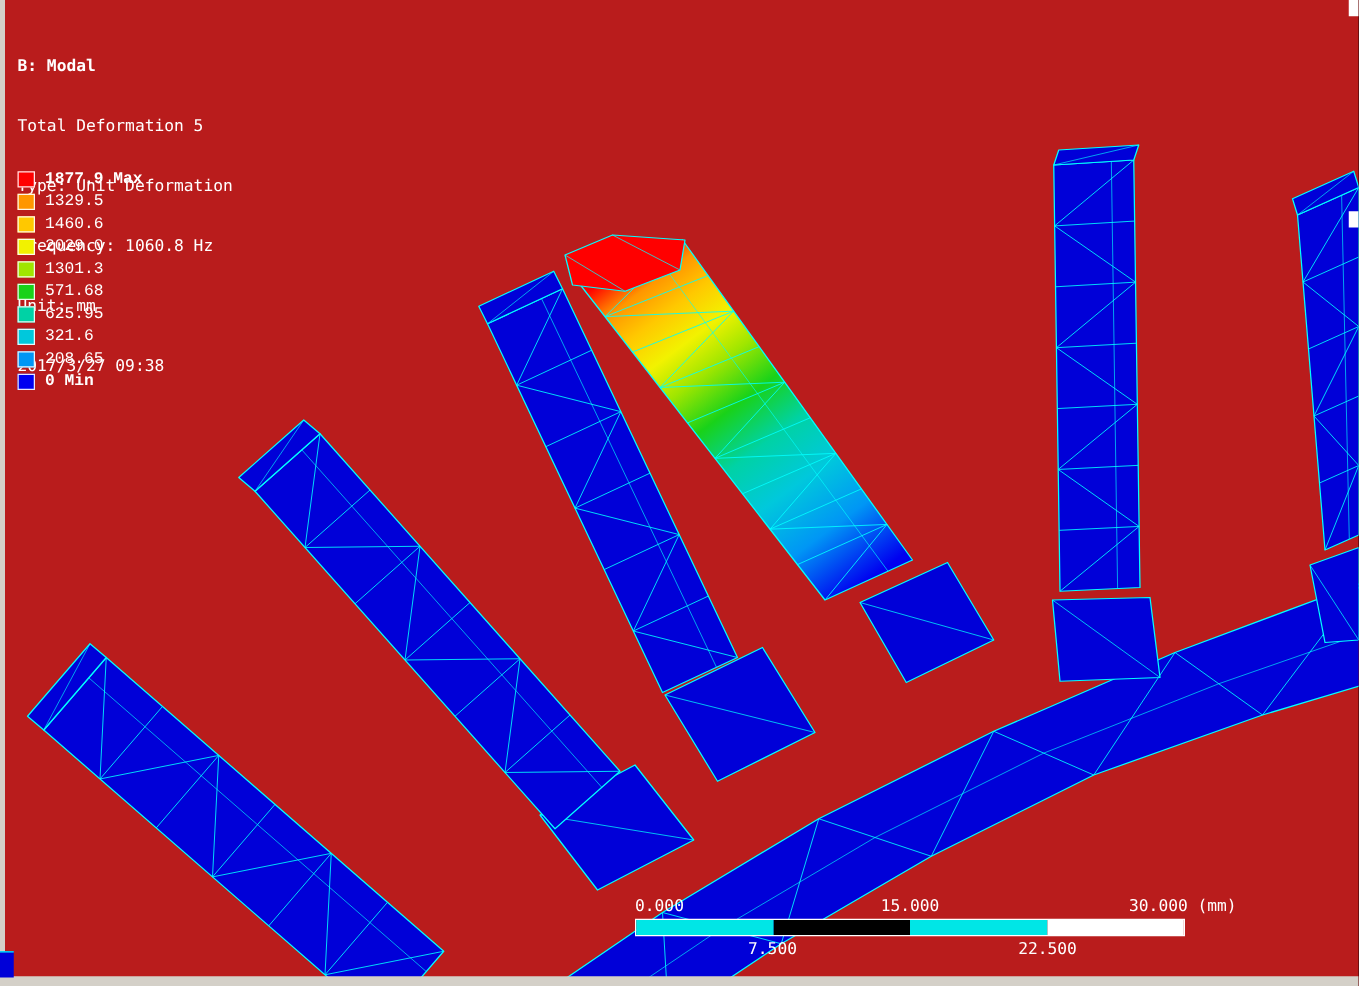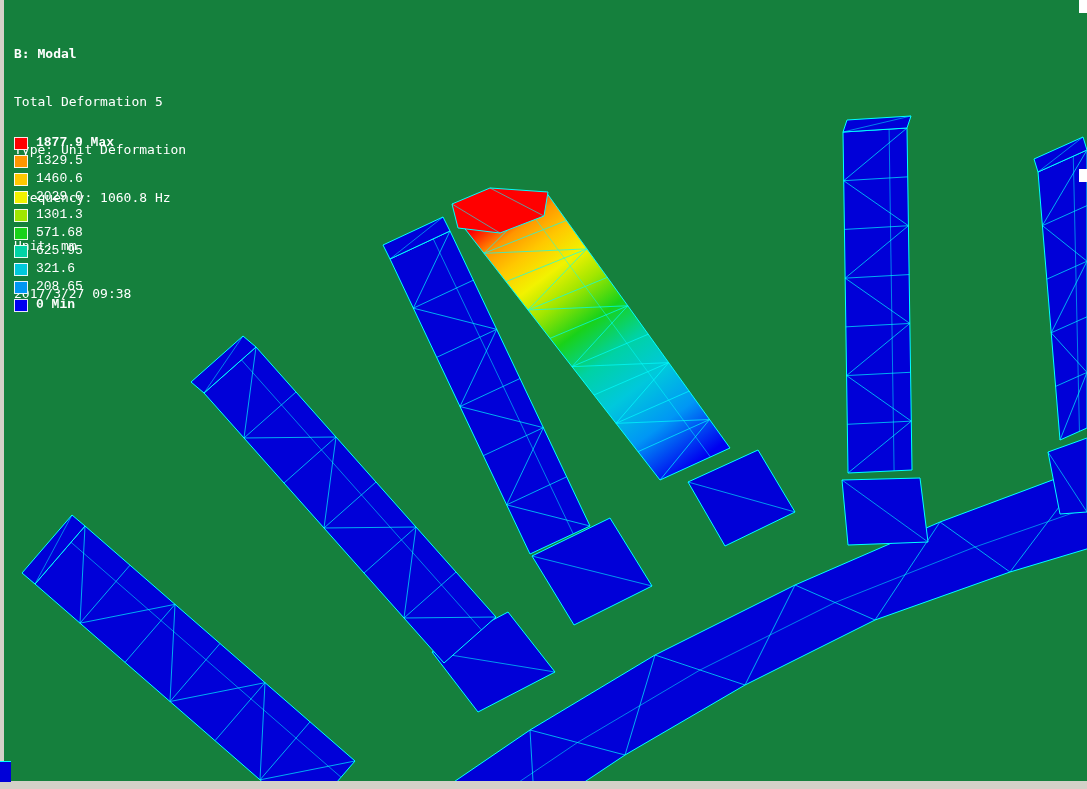--- a/index.html
+++ b/index.html
@@ -1,16 +1,16 @@
 <!DOCTYPE html>
 <html><head>
 <meta charset="utf-8">
 <style>
   html,body{margin:0;padding:0;background:#000;}
-  #stage{position:relative;width:1087px;height:789px;background:#15803d;overflow:hidden;
+  #stage{position:relative;width:1087px;height:789px;background:#b91c1c;overflow:hidden;
          font-family:"DejaVu Sans Mono", monospace;}
   #model-svg{position:absolute;left:0;top:0;z-index:1;}
   
   .chrome-left{position:absolute;left:0;top:0;width:4px;height:789px;background:#d4d0c8;z-index:6;}
   .chrome-bottom{position:absolute;left:0;bottom:0;width:1087px;height:8px;background:#d4d0c8;z-index:6;}
   .corner-blue{position:absolute;left:0;top:761px;width:11px;height:20px;background:#0000d8;border-top:1px solid #00ffff;z-index:7;}
   .mark-a{position:absolute;right:0;top:0;width:8px;height:13px;background:#fff;z-index:7;}
   .mark-b{position:absolute;right:0;top:169px;width:8px;height:13px;background:#fff;z-index:7;}
   
   .header{position:absolute;left:14px;top:14px;z-index:4;color:#fff;font-size:13px;line-height:16px;white-space:pre;}
@@ -224,20 +224,37 @@
     <div class="legend-row">
       <span class="swatch" style="background-color: rgb(0, 150, 245);"></span>
       <span class="legend-label">208.65</span>
     </div>
     <div class="legend-row">
       <span class="swatch" style="background-color: rgb(0, 0, 240);"></span>
       <span class="legend-label bold">0 Min</span>
     </div>
   </div>
 
+  <div class="scalebar">
+    <div class="sb-top">
+      <span class="sb-l0">0.000</span>
+      <span class="sb-l1">15.000</span>
+      <span class="sb-l2">30.000 (mm)</span>
+    </div>
+    <div class="sb-bar">
+      <span class="sb-seg" style="background-color: rgb(0, 230, 230);"></span>
+      <span class="sb-seg" style="background-color: rgb(0, 0, 0);"></span>
+      <span class="sb-seg" style="background-color: rgb(0, 230, 230);"></span>
+      <span class="sb-seg" style="background-color: rgb(255, 255, 255);"></span>
+    </div>
+    <div class="sb-bottom">
+      <span class="sb-b0">7.500</span>
+      <span class="sb-b1">22.500</span>
+    </div>
+  </div>
 
   <div class="chrome-left"></div>
   <div class="chrome-bottom"></div>
   <div class="corner-blue"></div>
   <div class="mark-a"></div>
   <div class="mark-b"></div>
 
 </div>
 
 </body></html>

